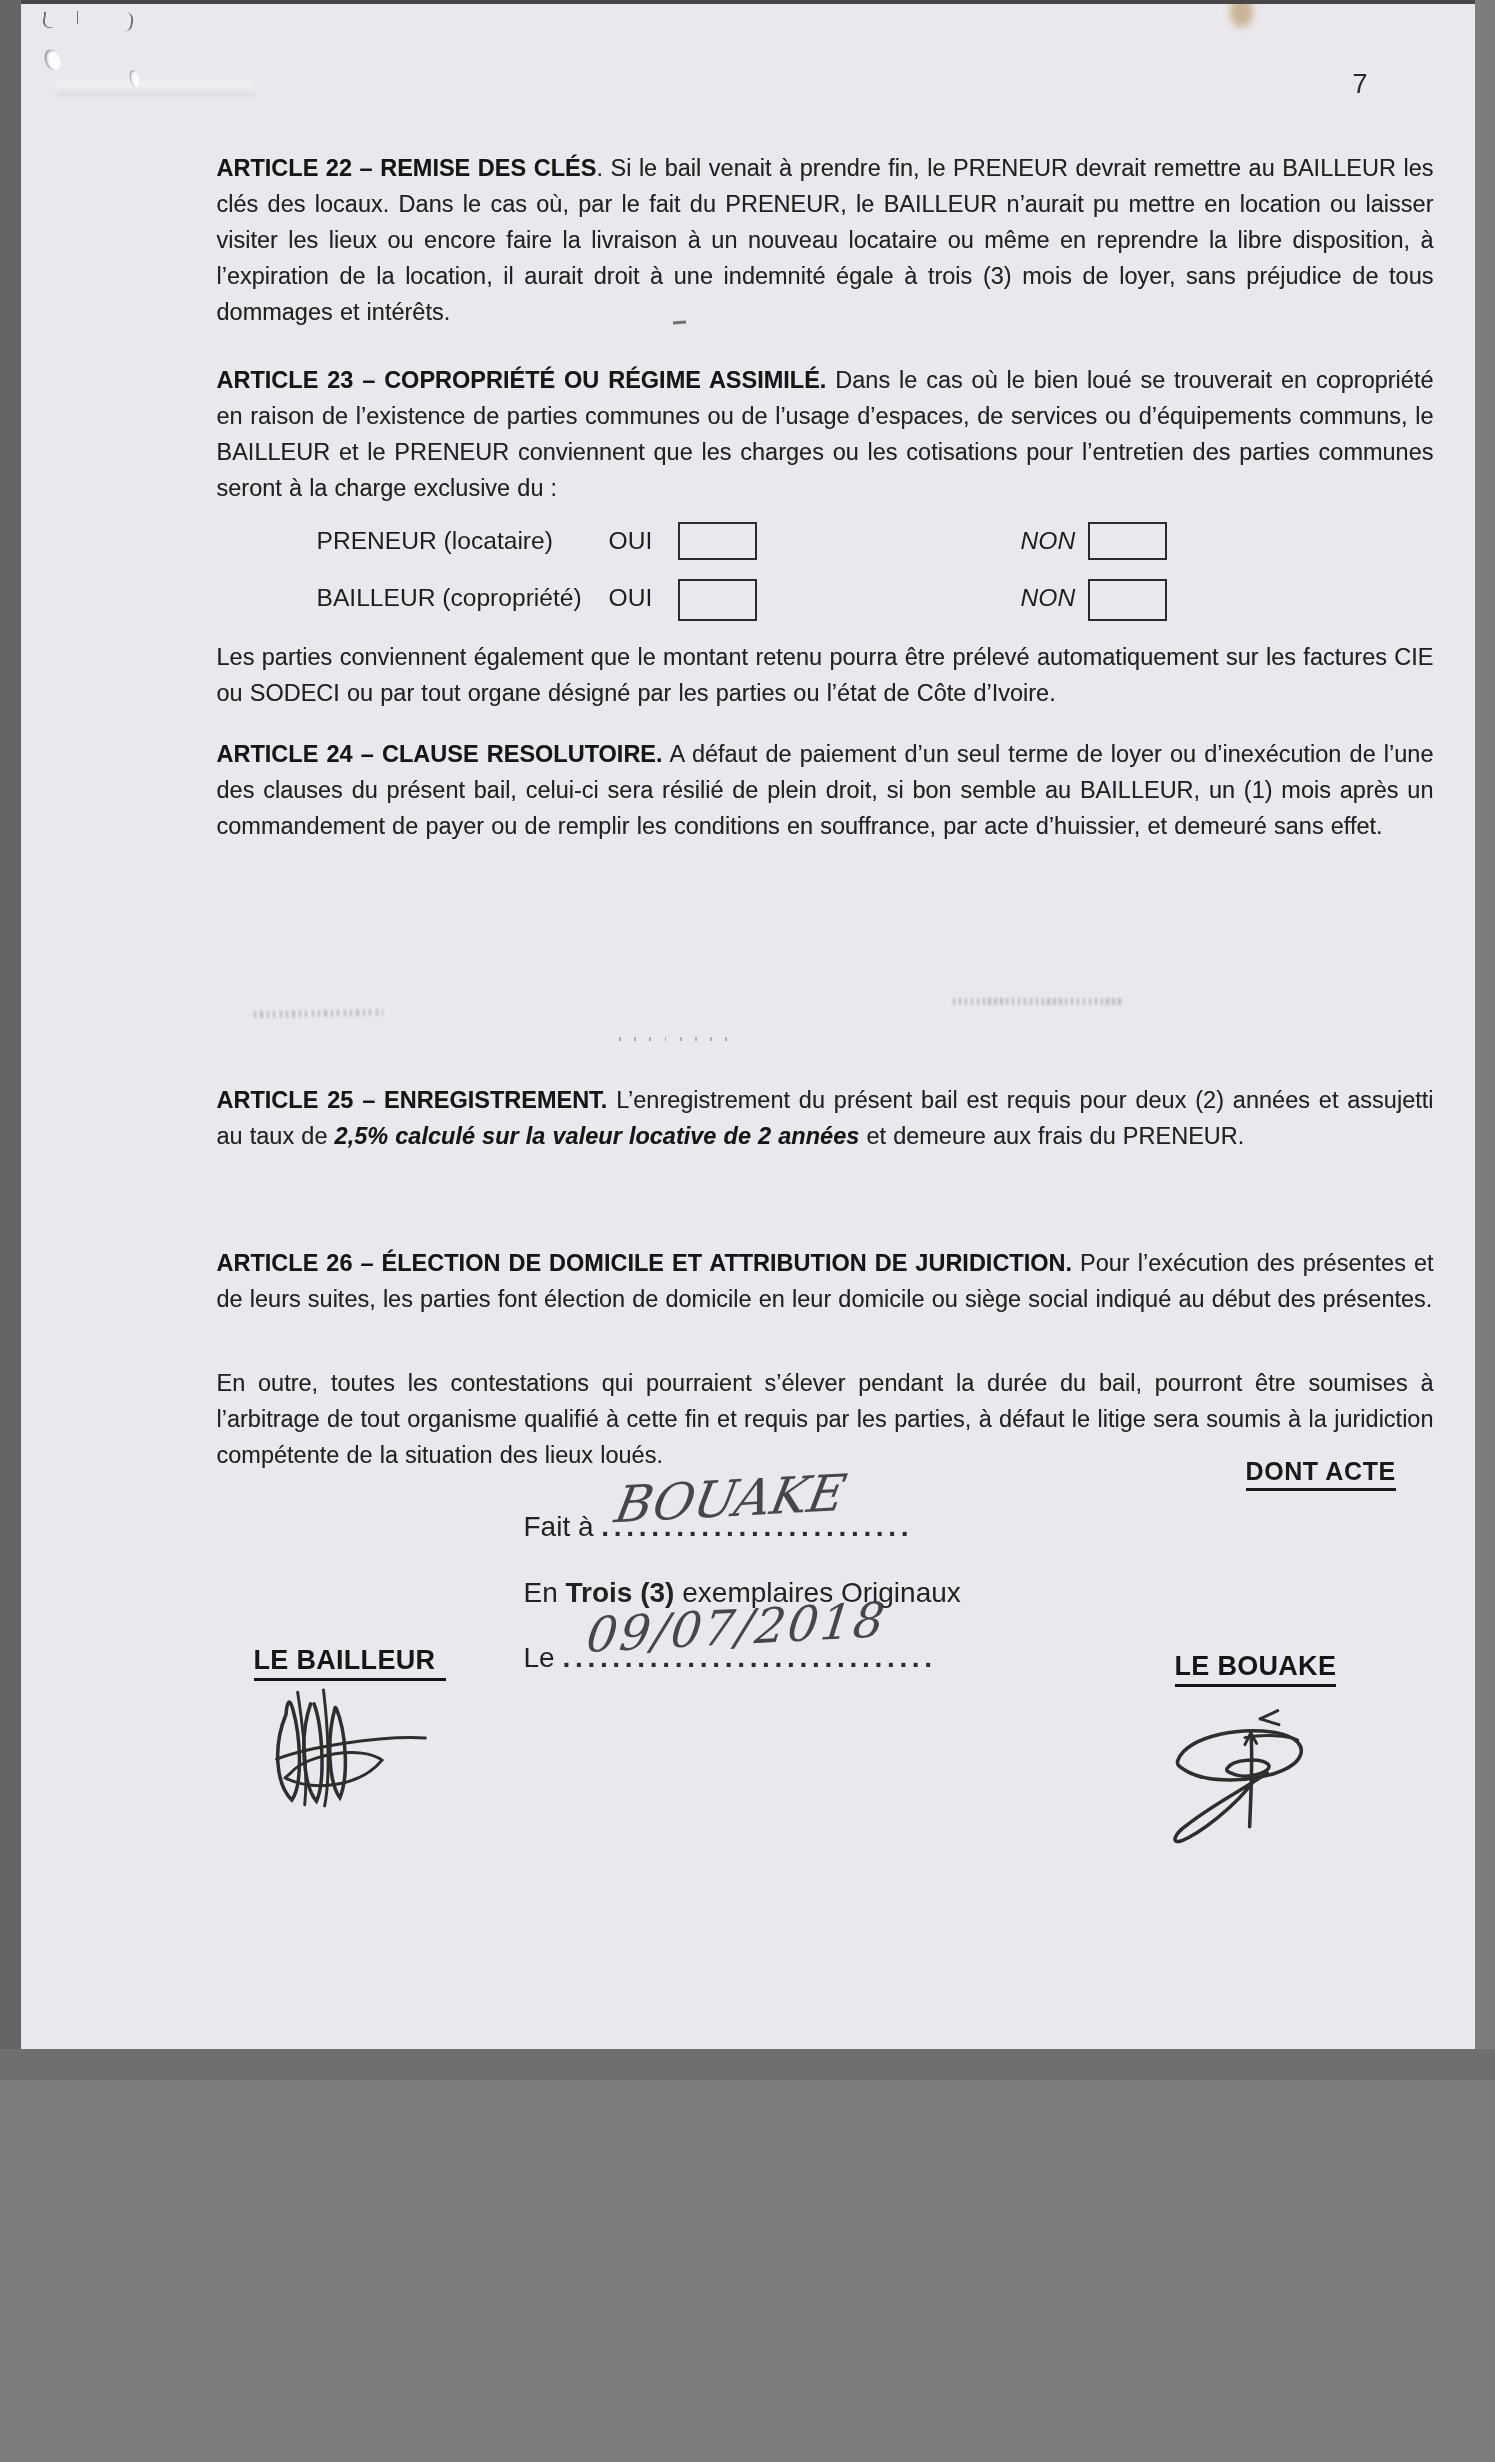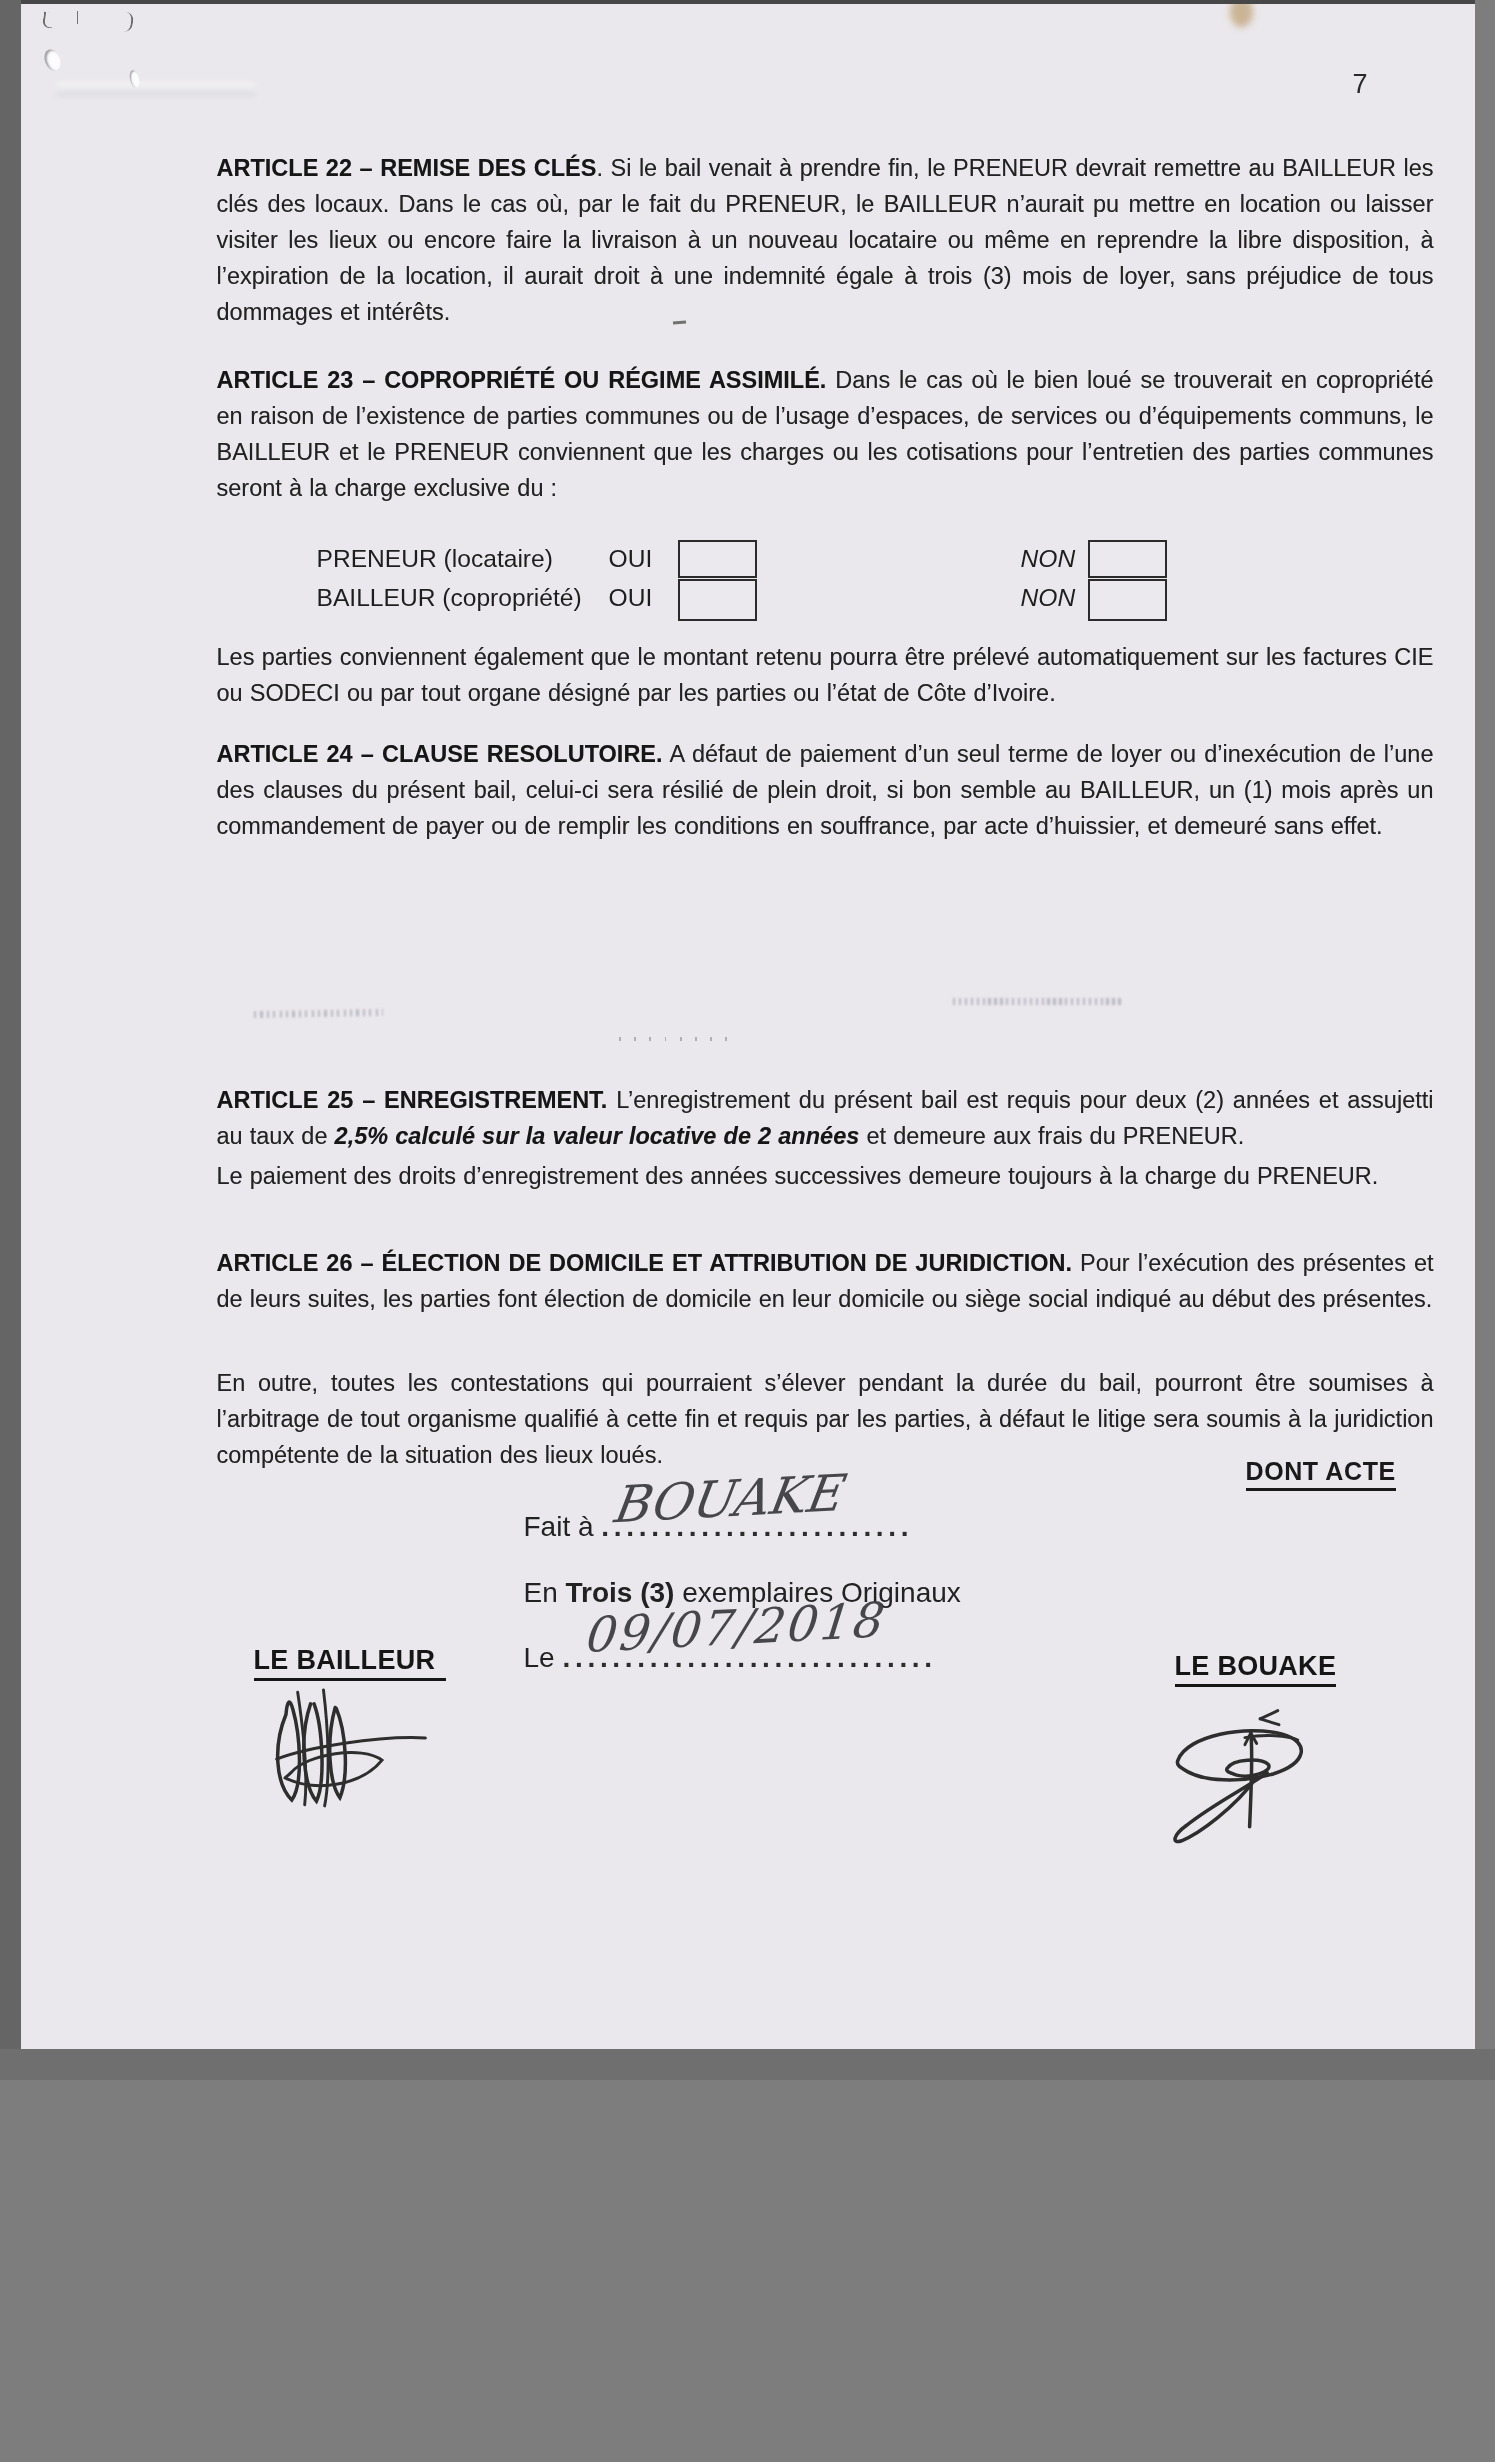--- a/index.html
+++ b/index.html
@@ -98,21 +98,21 @@
   <div class="ghost3"></div>
   <div class="dash-mark"></div>
 
   <div class="pagenum">7</div>
 
   <p class="para" style="top:150px;"><b>ARTICLE 22 – REMISE DES CLÉS</b><span>. Si le bail venait à prendre fin, le PRENEUR devrait remettre au BAILLEUR les clés des locaux. Dans le cas où, par le fait du PRENEUR, le BAILLEUR n’aurait pu mettre en location ou laisser visiter les lieux ou encore faire la livraison à un nouveau locataire ou même en reprendre la libre disposition, à l’expiration de la location, il aurait droit à une indemnité égale à trois (3) mois de loyer, sans préjudice de tous dommages et intérêts.</span></p>
 
   <p class="para" style="top:362px;"><b>ARTICLE  23 – COPROPRIÉTÉ  OU  RÉGIME ASSIMILÉ.</b><span>  Dans le cas où le bien loué se trouverait en copropriété en raison de l’existence de parties communes ou de l’usage d’espaces, de services ou d’équipements communs, le BAILLEUR et le PRENEUR conviennent que les charges ou les cotisations pour l’entretien des parties communes seront à la charge exclusive du :</span></p>
 
   <div class="chk">
-    <div class="chk-row" style="top:18px;">
+    <div class="chk-row" style="top:0;">
       <span class="lbl">PRENEUR  (locataire)</span>
       <span class="oui">OUI</span>
       <span class="chk-box b-oui"></span>
       <span class="non">NON</span>
       <span class="chk-box b-non"></span>
     </div>
     <div class="chk-row" style="top:57px;">
       <span class="lbl">BAILLEUR (copropriété)</span>
       <span class="oui">OUI</span>
       <span class="chk-box b-oui" style="height:38px;"></span>
@@ -122,21 +122,20 @@
   </div>
 
   <p class="para" style="top:639px;">Les parties conviennent également que le montant retenu pourra être prélevé automatiquement sur les factures CIE ou SODECI ou par tout organe désigné par les parties ou l’état de Côte d’Ivoire.</p>
 
   <p class="para" style="top:736px;"><b>ARTICLE 24 – CLAUSE RESOLUTOIRE.</b><span> A défaut de paiement d’un seul terme de loyer ou d’inexécution de l’une des clauses du présent  bail, celui-ci sera résilié de plein droit, si bon semble au BAILLEUR, un (1) mois après un commandement de payer ou de remplir les conditions en souffrance, par acte d’huissier, et demeuré sans effet.</span></p>
 
 
 
   <p class="para" style="top:1082px;"><b>ARTICLE  25 – ENREGISTREMENT.</b><span> L’enregistrement du présent bail est requis pour deux (2) années et assujetti au taux de </span><b><i>2,5% calculé sur la valeur locative de 2 années</i></b><span> et demeure aux frais du PRENEUR.</span></p>
 
-  <p class="para" style="top:1158px;">Le paiement des droits d’enregistrement des années successives demeure toujours à la charge du PRENEUR.</p>
 
   <p class="para" style="top:1245px;"><b>ARTICLE   26 – ÉLECTION DE DOMICILE ET ATTRIBUTION DE JURIDICTION.</b><span> Pour l’exécution des présentes et de leurs suites, les parties font élection de domicile en leur domicile ou siège social indiqué au début des présentes.</span></p>
 
   <p class="para" style="top:1365px;">En outre, toutes les contestations qui pourraient s’élever pendant la durée du bail, pourront être soumises à l’arbitrage de tout organisme qualifié à cette fin et requis par les parties, à défaut le litige sera soumis à la juridiction compétente de la situation des lieux loués.</p>
 
   <div class="dont-acte">DONT ACTE</div>
 
   <div class="closing-line" style="top:1511px;">
     <span>Fait à </span><span class="dots">.........................</span>
   </div>

